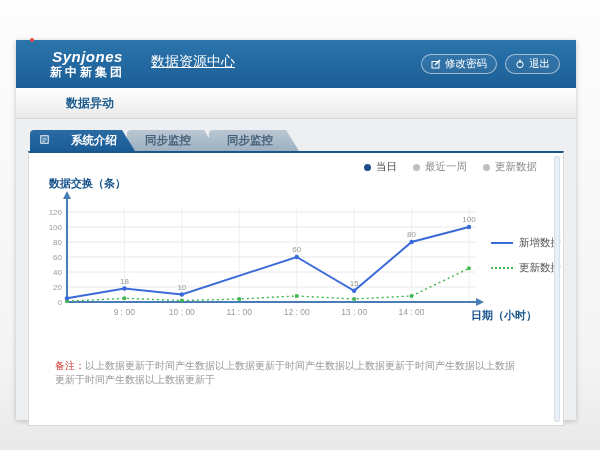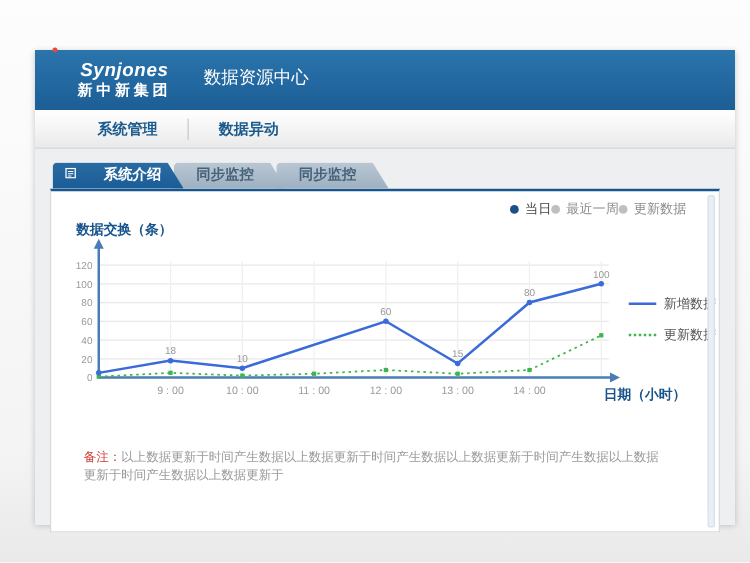--- a/index.html
+++ b/index.html
@@ -1,29 +1,29 @@
 <!DOCTYPE html>
 <html><head>
 <meta charset="utf-8">
 <style>
   html,body{margin:0;padding:0;}
   body{font-family:"Liberation Sans","DejaVu Sans",sans-serif;}
   .stage{position:relative;width:600px;height:450px;overflow:hidden;
          background:linear-gradient(180deg,#fdfdfd 0%,#f4f4f4 80%,#e9e9e9 100%);}
-  .window{position:absolute;left:28px;top:40px;width:560px;height:380px;
+  .window{position:absolute;left:16px;top:40px;width:560px;height:380px;
           background:#edeff1;box-shadow:0 1px 5px rgba(0,0,0,.22);}
 
   
   .header{height:48px;background:linear-gradient(180deg,#2b74ac,#1c5e96);
           display:flex;align-items:center;}
   .logo{margin-left:34px;text-align:center;color:#fff;line-height:1.15;}
   .logo-line1{font-size:15px;font-weight:bold;font-style:italic;letter-spacing:.5px;position:relative;display:inline-block;}
   .logo-accent{position:absolute;top:-2px;left:14px;width:4px;height:4px;border-radius:50%;background:#e8473f;}
   .logo-line2{font-size:12px;font-weight:bold;letter-spacing:3px;}
-  .app-title{color:#fff;font-size:14px;margin-left:26px;margin-top:-4px;}
+  .app-title{color:#fff;font-size:14px;margin-left:26px;margin-top:-4px;text-decoration:underline;}
   .header-right{margin-left:auto;margin-right:16px;display:flex;gap:8px;}
   .hbtn{display:flex;align-items:center;gap:4px;border:1px solid rgba(255,255,255,.55);
         border-radius:10px;padding:2px 9px;font-size:10.5px;color:#fff;
         background:rgba(255,255,255,.06);cursor:pointer;white-space:nowrap;}
   .hbtn svg{display:block;}
 
   
   .nav{height:30px;background:linear-gradient(#ffffff,#eaeaea);
        border-bottom:1px solid #d6d6d6;display:flex;align-items:center;padding-left:26px;}
   .nav-item{padding:0 24px;font-size:12px;font-weight:bold;color:#1b5a8c;cursor:pointer;}
@@ -38,21 +38,21 @@
        background:linear-gradient(#bac7d3,#9db0c1);
        clip-path:polygon(0 0,calc(100% - 13px) 0,100% 100%,0 100%);
        border-radius:4px 0 0 0;}
   .tab.active{color:#fff;z-index:2;}
   .tab.active::before{background:linear-gradient(#2a6ba3,#1a5c96);}
   .tab-inner{position:relative;z-index:1;display:inline-flex;align-items:center;gap:22px;}
 
   
   .panel{position:relative;margin:0 12px;height:272px;background:#fff;
          border:1px solid #d7dbdf;border-top:2px solid #1a568e;}
-  .filters{position:absolute;top:7px;right:26px;display:flex;gap:0;align-items:center;}
+  .filters{position:absolute;top:7px;right:26px;display:flex;gap:16px;align-items:center;}
   .filter{display:flex;align-items:center;gap:5px;font-size:10.5px;color:#8b8b8b;cursor:pointer;}
   .filter .dot{width:7px;height:7px;border-radius:50%;background:#bdbfc2;}
   .filter.selected{color:#444;}
   .filter.selected .dot{background:#1c4e87;}
   .ylabel{position:absolute;top:23px;left:20px;font-size:11px;font-weight:bold;color:#17548c;text-align:right;}
   .chart-svg{position:absolute;left:10px;top:36px;}
   .xlabel{position:absolute;left:442px;top:155px;font-size:11px;font-weight:bold;color:#17548c;font-family:Liberation Mono, monospace;}
   .legend{position:absolute;left:462px;top:83px;}
   .legend-item{display:flex;align-items:center;gap:6px;margin-bottom:11px;
                font-size:10.5px;color:#555;cursor:pointer;}
@@ -71,25 +71,42 @@
   <div class="window">
 
     <div class="header">
       <div class="logo">
         <div class="logo-line1">Synjones</div>
         <span class="logo-accent"></span>
         <div class="logo-line2">新中新集团</div>
       </div>
       <div class="app-title">数据资源中心</div>
       <div class="header-right">
+        <div class="hbtn">
+          <span>
+            <svg width="10" height="10" viewBox="0 0 10 10">
+                <rect x="1" y="2.5" width="7" height="6.5" fill="none" stroke="#fff" stroke-width="1"></rect>
+                <path d="M4 6 9 1" stroke="#fff" stroke-width="1.4"></path>
+              </svg>
+          </span>
+          <span>修改密码</span>
+        </div>
+        <div class="hbtn">
+          <span>
+            <svg width="10" height="10" viewBox="0 0 10 10">
+                <circle cx="5" cy="5.5" r="3.2" fill="none" stroke="#fff" stroke-width="1"></circle>
+                <path d="M5 0.5v3.5" stroke="#fff" stroke-width="1.3"></path>
+              </svg>
+          </span>
+          <span>退出</span>
+        </div>
       </div>
     </div>
 
     <div class="nav">
-      <div class="nav-item">系统管理</div>
       <div class="nav-item">数据异动</div>
     </div>
 
     <div class="tabstrip">
       <div class="tab active">
         <span class="tab-inner">
           <span>
             <svg width="9" height="9" viewBox="0 0 9 9">
                 <rect x="0.8" y="0.8" width="7.4" height="7.4" fill="none" stroke="#fff" stroke-width="1"></rect>
                 <path d="M2.3 3.2h4.4M2.3 5h4.4M2.3 6.8h2.8" stroke="#fff" stroke-width=".8"></path>

